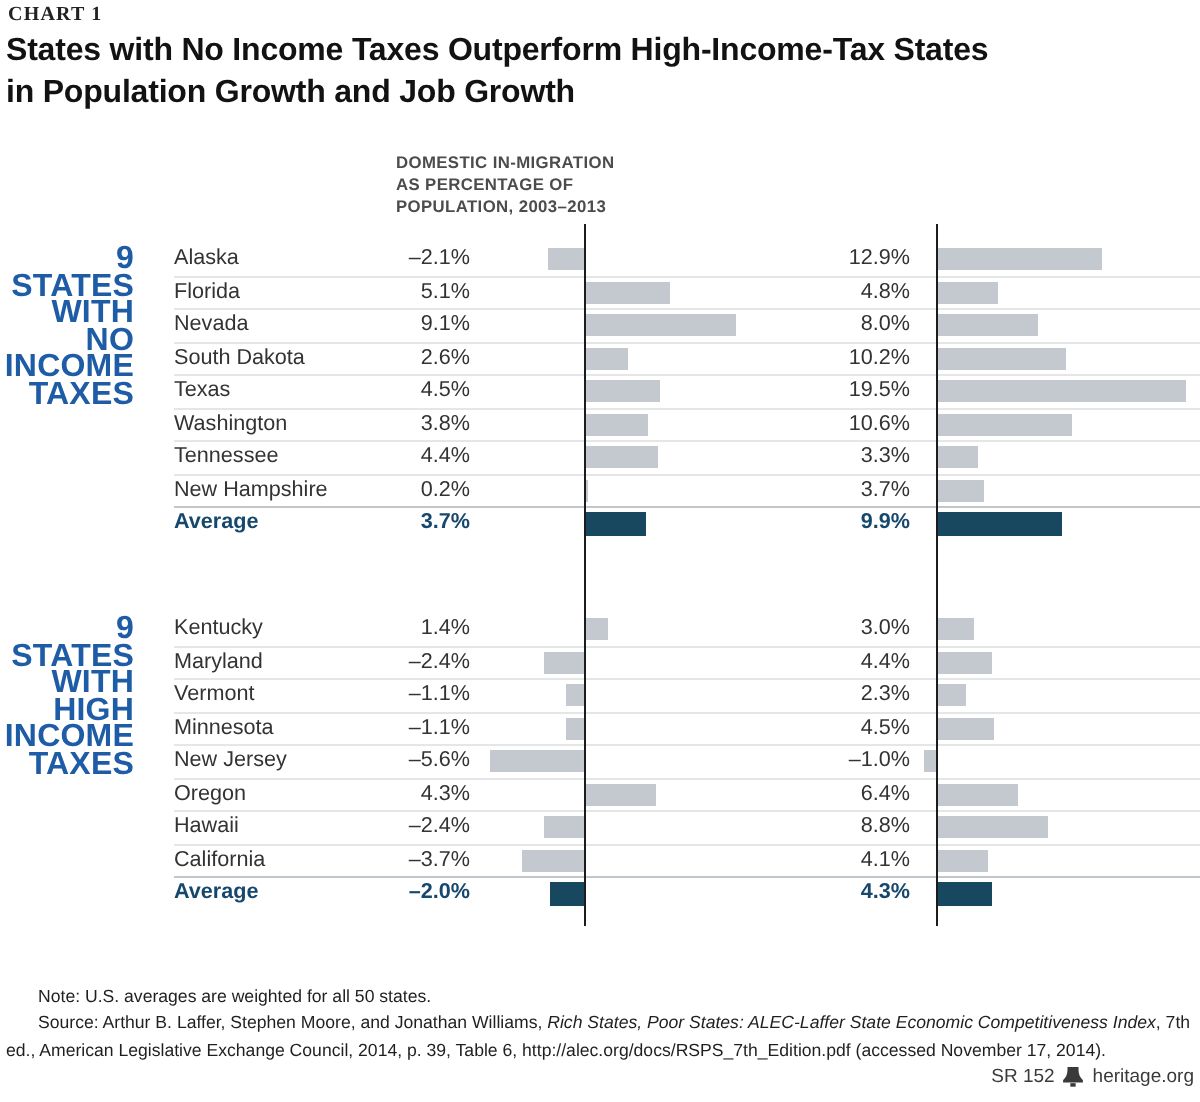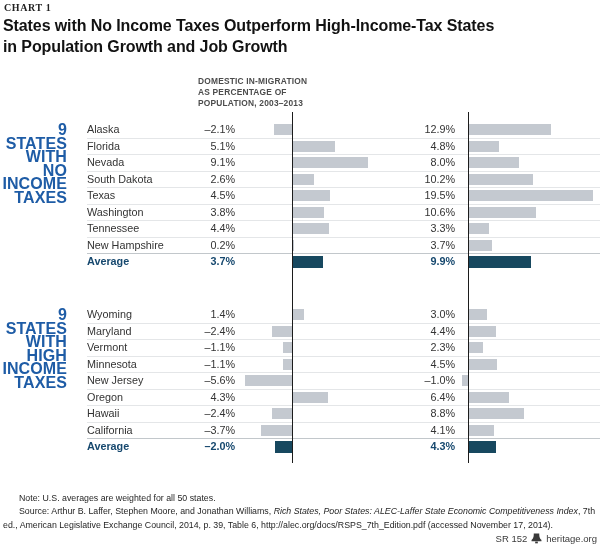--- a/index.html
+++ b/index.html
@@ -148,21 +148,21 @@
           </div>
         </div>
       </div>
       <div class="group" style="top: 307px;">
         <div class="glabel" style="color: rgb(30, 92, 166);">9 STATES
 WITH HIGH
 INCOME
 TAXES</div>
         <div class="rows">
           <div class="row sep">
-            <span class="cell state">Wyoming</span>
+            <span class="cell state">Kentucky</span>
             <span class="cell v1">1.4%</span>
             <div class="bar" style="height: 11px; top: 2.25px; width: 11.69px; left: 205px; background: rgb(196, 201, 208);"></div>
             <span class="cell v2">3.0%</span>
             <div class="bar" style="height: 11px; top: 2.25px; width: 19.2px; left: 381px; background: rgb(196, 201, 208);"></div>
           </div>
           <div class="row sep">
             <span class="cell state">Maryland</span>
             <span class="cell v1">–2.4%</span>
             <div class="bar" style="height: 11px; top: 2.25px; width: 20.04px; left: 184.96px; background: rgb(196, 201, 208);"></div>
             <span class="cell v2">4.4%</span>

